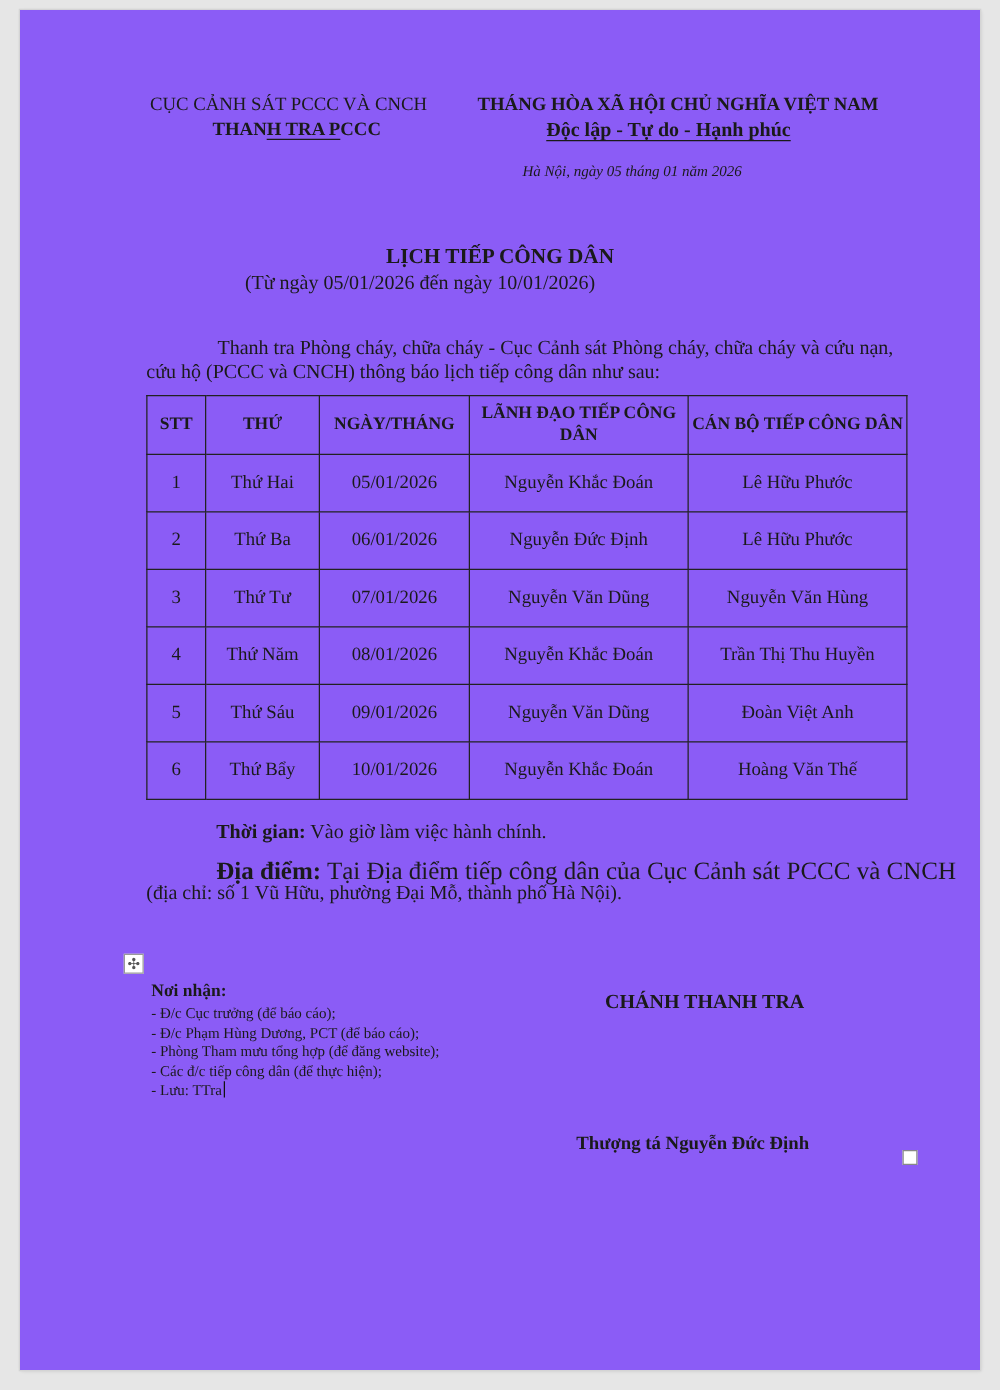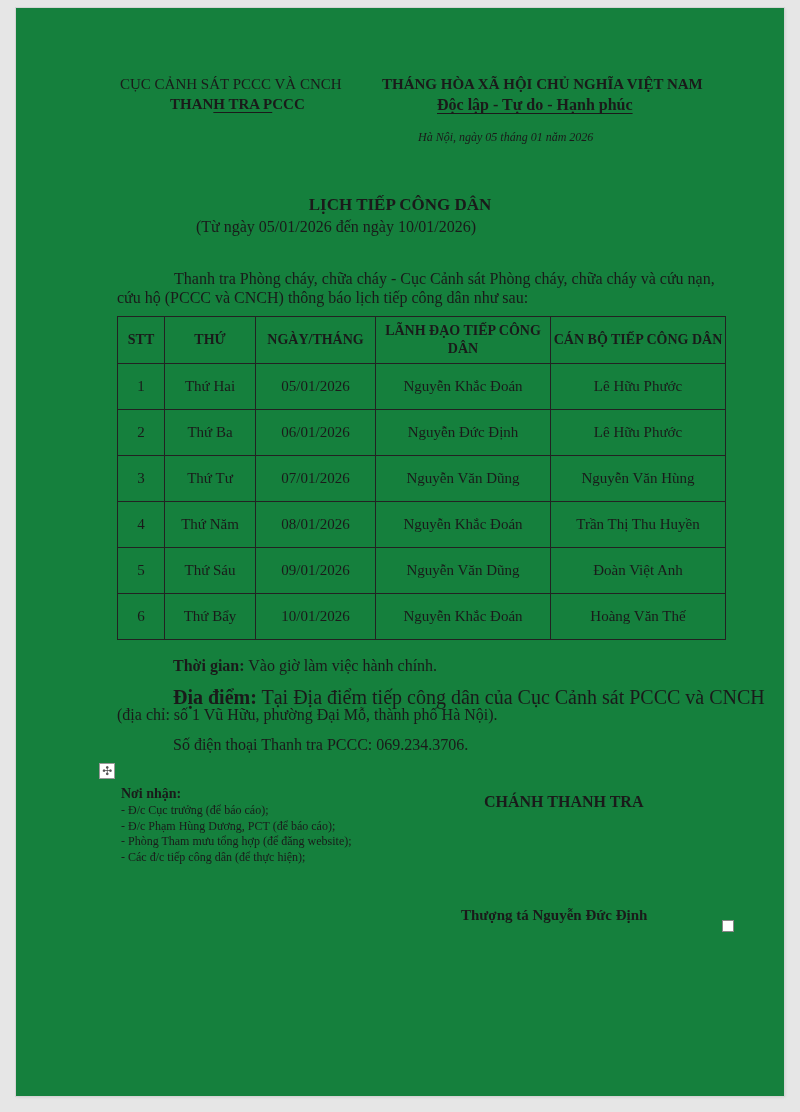--- a/index.html
+++ b/index.html
@@ -8,21 +8,21 @@
       background: #e6e6e6;
       position: relative;
       overflow: hidden;
       font-family: "Liberation Serif", "DejaVu Serif", serif;
       color: #1a1a1a;
     }
     .page {
       position: absolute;
       left: 16px; top: 8px;
       width: 768px; height: 1088px;
-      background: #15803d;
+      background: #8b5cf6;
       box-shadow: 0 0 0 1px #d4d4d4, 1px 1px 3px rgba(0,0,0,0.12);
     }
     .abs { position: absolute; white-space: nowrap; }
     .b { font-weight: bold; }
 
     
     .hl1 { left: 104px; top: 68px; font-size: 15px; }
     .hl2 { left: 154px; top: 88px; font-size: 15px; font-weight: bold; }
     .hl2 .ul { text-decoration: underline; text-underline-offset: 3px; }
 
@@ -153,29 +153,29 @@
         <td>10/01/2026</td>
         <td>Nguyễn Khắc Đoán</td>
         <td>Hoàng Văn Thế</td>
       </tr>
     </tbody>
   </table>
 
   <div class="abs p1"><span class="b">Thời gian:</span><span> Vào giờ làm việc hành chính.</span></div>
   <div class="abs p2"><span class="b">Địa điểm:</span><span> Tại Địa điểm tiếp công dân của Cục Cảnh sát PCCC và CNCH</span></div>
   <div class="abs p2b">(địa chỉ: số 1 Vũ Hữu, phường Đại Mỗ, thành phố Hà Nội).</div>
-  <div class="abs p3">Số điện thoại Thanh tra PCCC: 069.234.3706.</div>
 
   <div class="move-handle">✣</div>
 
   <div class="abs recv-title">Nơi nhận:</div>
   <div class="abs recv-list">
     <div>- Đ/c Cục trưởng (để báo cáo);</div>
     <div>- Đ/c Phạm Hùng Dương, PCT (để báo cáo);</div>
     <div>- Phòng Tham mưu tổng hợp (để đăng website);</div>
     <div>- Các đ/c tiếp công dân (để thực hiện);</div>
+    <div><span>- Lưu: TTra</span><span class="caret"></span></div>
   </div>
 
   <div class="abs sign-title">CHÁNH THANH TRA</div>
   <div class="abs sign-name">Thượng tá Nguyễn Đức Định</div>
 
   <div class="end-mark"></div>
 </div>
 
 </body></html>

